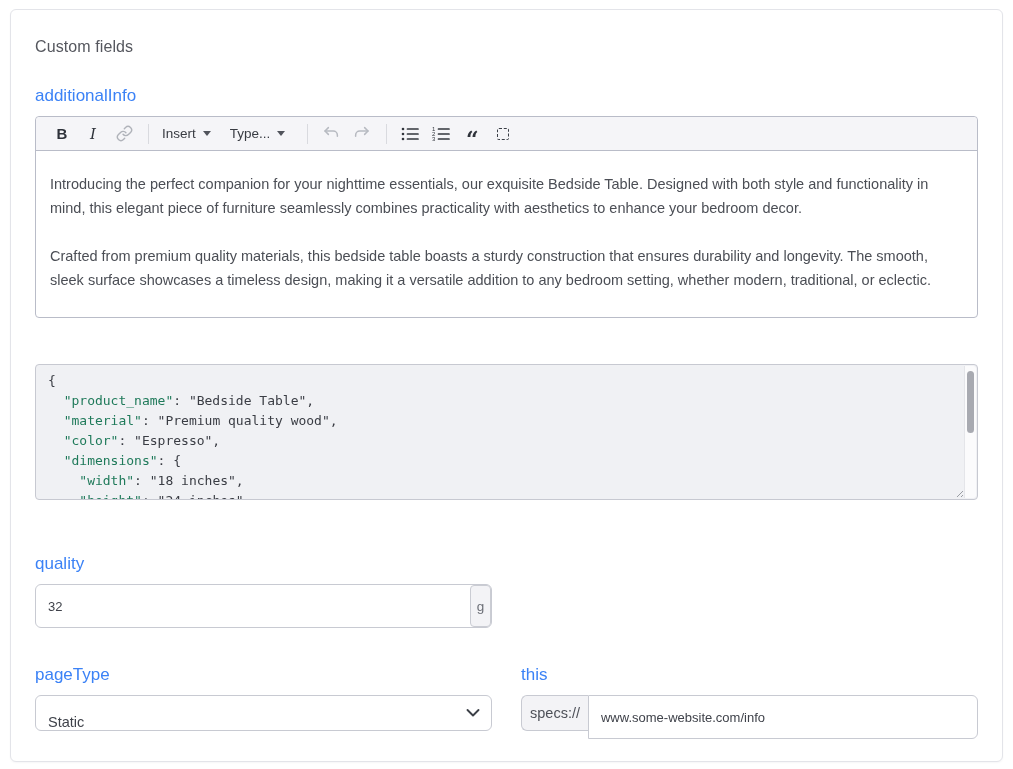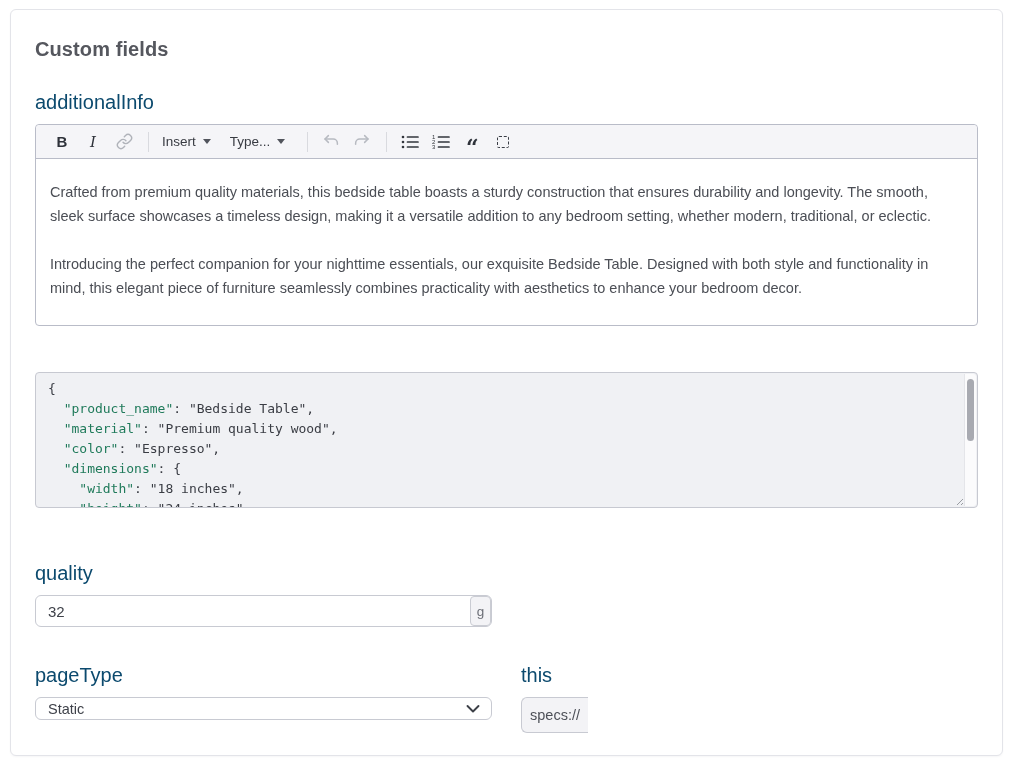--- a/index.html
+++ b/index.html
@@ -8,31 +8,31 @@
   .card {
     margin: 9px 10px 14px;
     border: 1px solid #e3e4e9;
     border-radius: 6px;
     background: #fff;
     padding: 28px 24px 22px;
     box-shadow: 0 1px 2px rgba(20,20,40,0.04);
   }
 
   .card-title {
-    font-size: 20px;
-    font-weight: 700;
+    font-size: 16px;
+    font-weight: 400;
     color: #55575e;
     margin: 0 0 30px;
     letter-spacing: 0.1px;
   }
 
   .field-label {
     display: block;
-    font-size: 20px;
-    color: #0c4a6e;
+    font-size: 17px;
+    color: #3b82f6;
     margin-bottom: 10px;
   }
 
   
   .rte { border: 1px solid #b9bcc8; border-radius: 4px; margin-bottom: 46px; }
   .rte-toolbar {
     display: flex; align-items: center;
     height: 34px; padding: 0 16px;
     background: #f5f5f8;
     border-bottom: 1px solid #b9bcc8;
@@ -104,24 +104,24 @@
     clip-path: polygon(100% 0, 100% 100%, 0 100%);
     cursor: nwse-resize;
   }
 
   
   .grid-row { display: grid; grid-template-columns: 1fr 1fr; gap: 29px; margin-bottom: 37px; }
   .grid-row.last { margin-bottom: 0; }
 
   .input-outer { position: relative; }
   .text-input {
-    width: 100%; height: 32px;
+    width: 100%; height: 44px;
     border: 1px solid #c8cad2; border-radius: 6px;
     padding: 0 12px;
-    font-size: 15px; color: #3f424a;
+    font-size: 13px; color: #3f424a;
     font-family: "Liberation Sans", sans-serif;
     background: #fff;
   }
   .suffix-addon {
     position: absolute; top: 1px; bottom: 1px; right: 1px; width: 21px;
     display: flex; align-items: center; justify-content: center;
     background: #f3f3f6; border: 1px solid #caccd3; border-radius: 4px;
     font-size: 13.5px; color: #6c6f77;
   }
   .input-group { display: flex; }
@@ -131,23 +131,23 @@
     background: #f3f3f6;
     border: 1px solid #c8cad2; border-right: none;
     border-radius: 6px 0 0 6px;
     font-size: 14.5px; color: #4d5058;
     white-space: nowrap;
   }
   .input-group .text-input { border-radius: 0 6px 6px 0; flex: 1; min-width: 0; }
 
   .select-box {
     position: relative;
-    height: 23px;
+    height: 36px;
     border: 1px solid #c8cad2; border-radius: 6px;
-    display: flex; align-items: center;
+    display: flex; align-items: flex-end;
     padding: 0 34px 0 12px;
     font-size: 14.5px; color: #3f424a;
     background: #fff; cursor: pointer;
   }
   .select-chevron { position: absolute; right: 11px; top: 50%; transform: translateY(-50%); display: flex; }
 
   .icon-svg { display: block; }
 </style>
 </head>
 <body>
@@ -222,22 +222,22 @@
           </span>
         </button>
         <button class="tb-btn">
           <span class="tb-quote">“</span>
         </button>
         <button class="tb-btn">
           <span class="tb-square"></span>
         </button>
       </div>
       <div class="rte-content">
+        <p>Introducing the perfect companion for your nighttime essentials, our exquisite Bedside Table. Designed with both style and functionality in mind, this elegant piece of furniture seamlessly combines practicality with aesthetics to enhance your bedroom decor.</p>
         <p>Crafted from premium quality materials, this bedside table boasts a sturdy construction that ensures durability and longevity. The smooth, sleek surface showcases a timeless design, making it a versatile addition to any bedroom setting, whether modern, traditional, or eclectic.</p>
-        <p>Introducing the perfect companion for your nighttime essentials, our exquisite Bedside Table. Designed with both style and functionality in mind, this elegant piece of furniture seamlessly combines practicality with aesthetics to enhance your bedroom decor.</p>
       </div>
     </div>
   </div>
 
   <div>
     <div class="code-box">
       <pre>{
   <span class="json-key">"product_name"</span>: "Bedside Table",
   <span class="json-key">"material"</span>: "Premium quality wood",
   <span class="json-key">"color"</span>: "Espresso",
@@ -270,17 +270,18 @@
           <svg class="icon-svg" width="14" height="9" viewBox="0 0 14 9" fill="none" stroke="#3c4047" stroke-width="1.9" stroke-linecap="round" stroke-linejoin="round">
             <polyline points="1.5,1.5 7,7 12.5,1.5"></polyline>
           </svg>
         </span>
       </div>
     </div>
     <div>
       <label class="field-label">this</label>
       <div class="input-group">
         <span class="group-prefix">specs://</span>
+        <input class="text-input" type="text" value="www.some-website.com/info" style="">
       </div>
     </div>
   </div>
 
 </div>
 
 </body></html>

